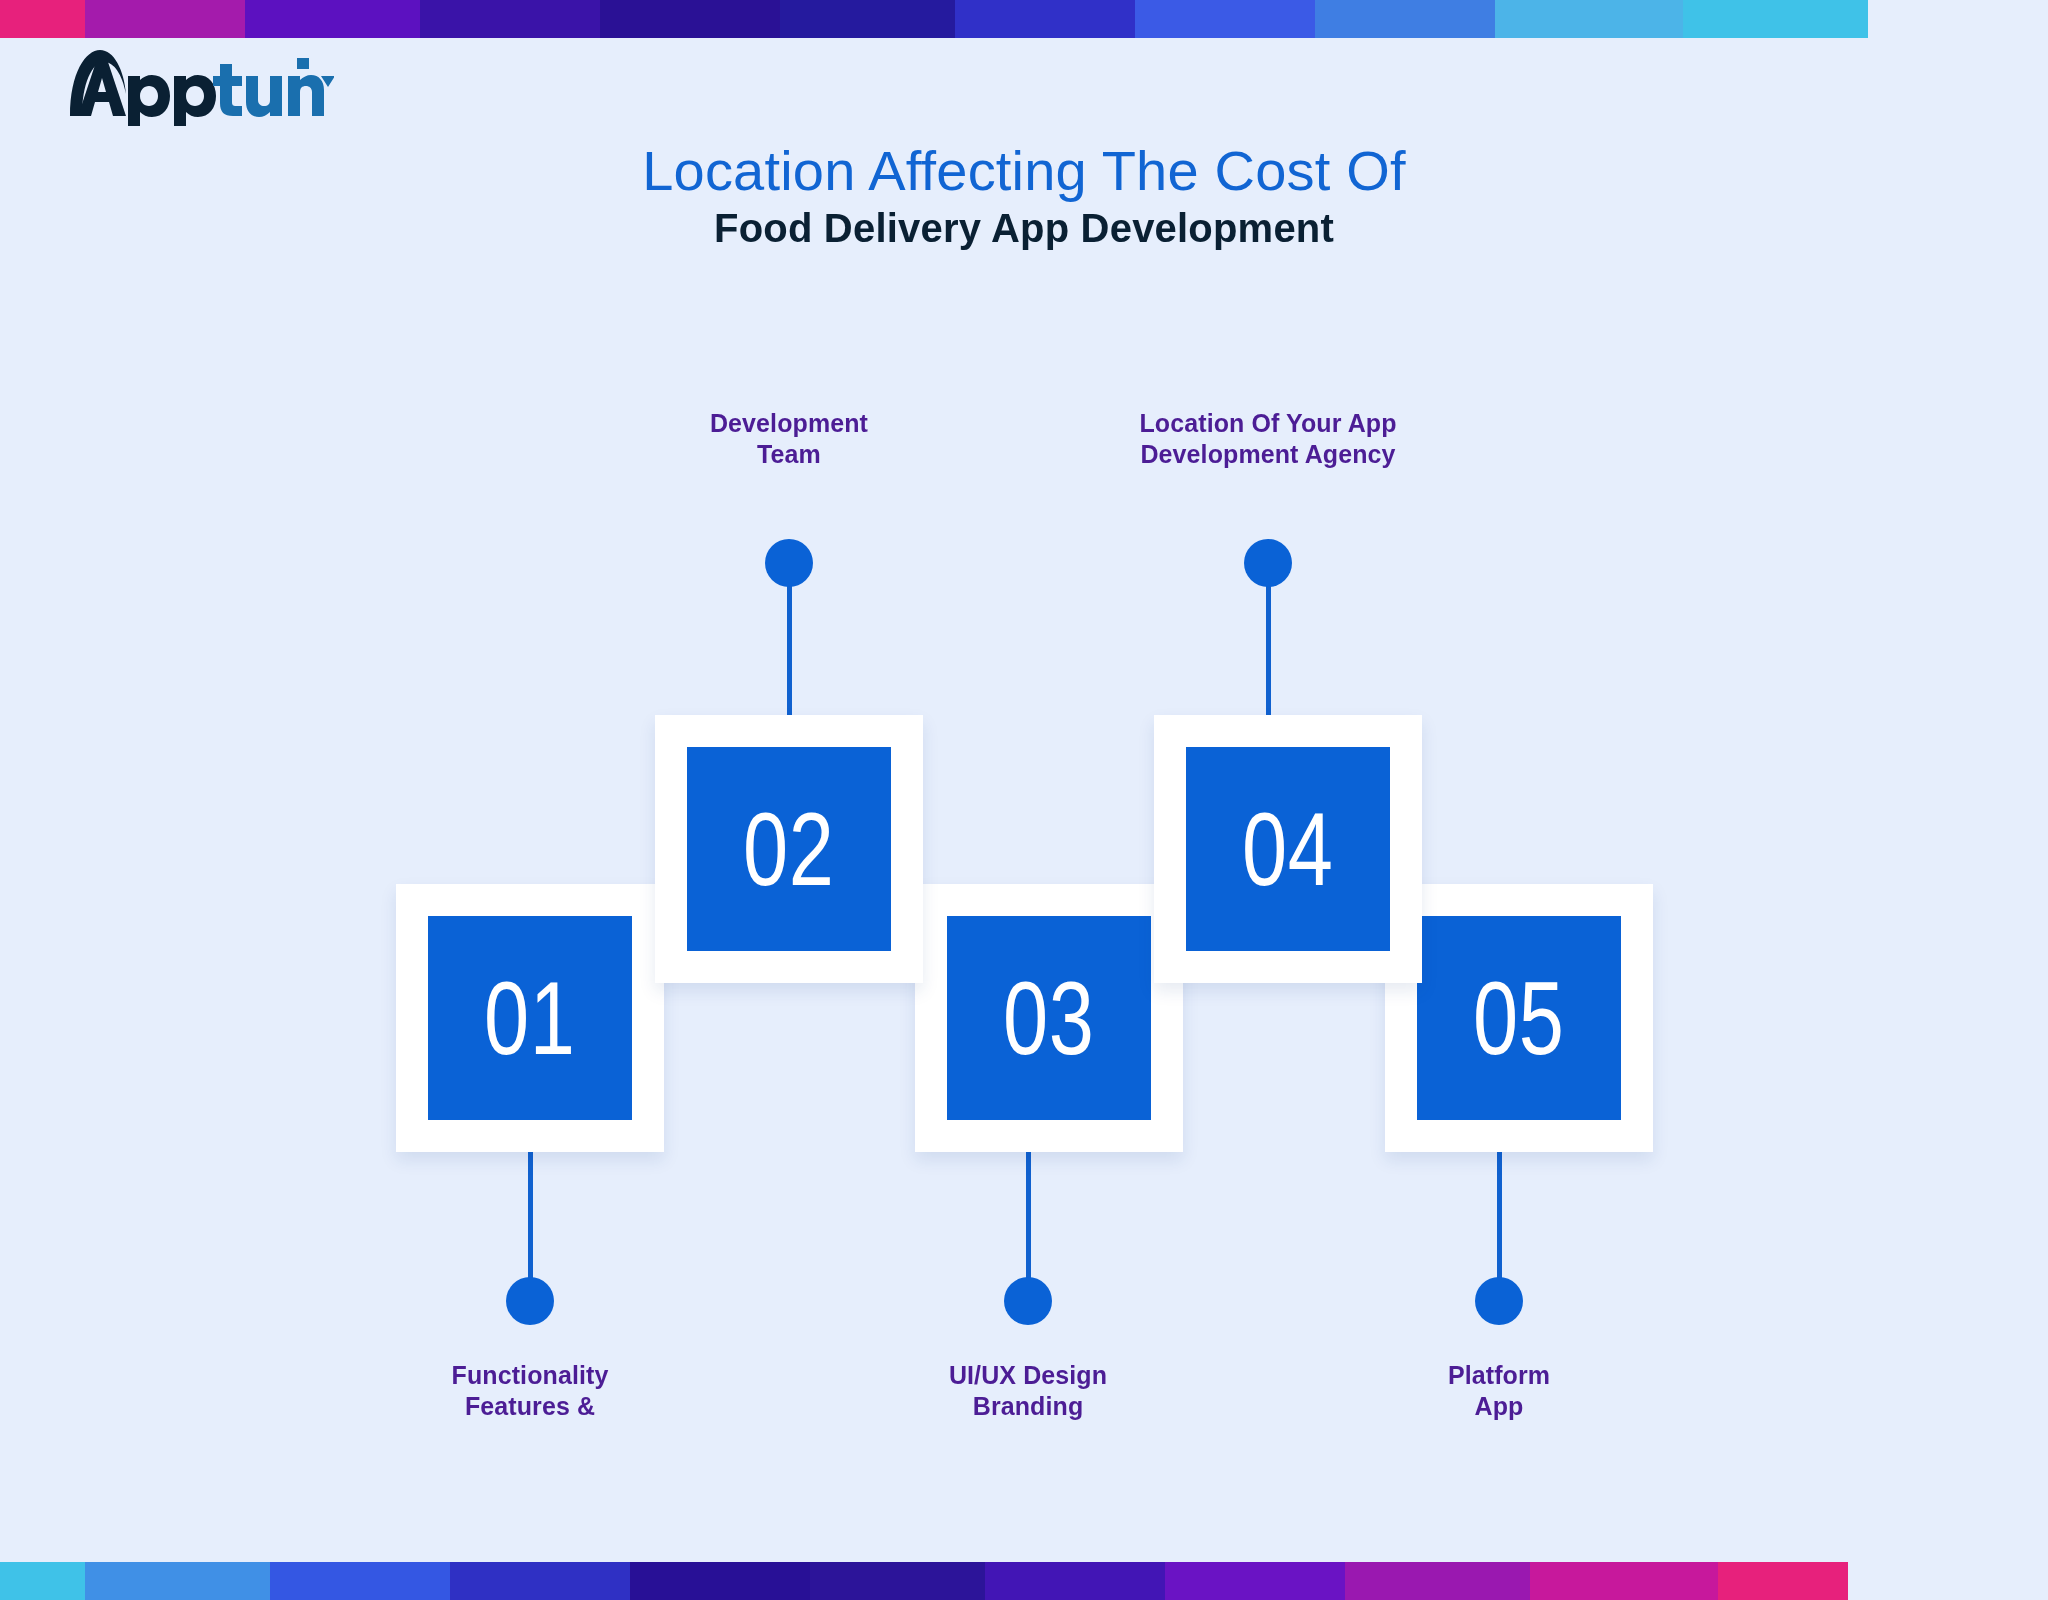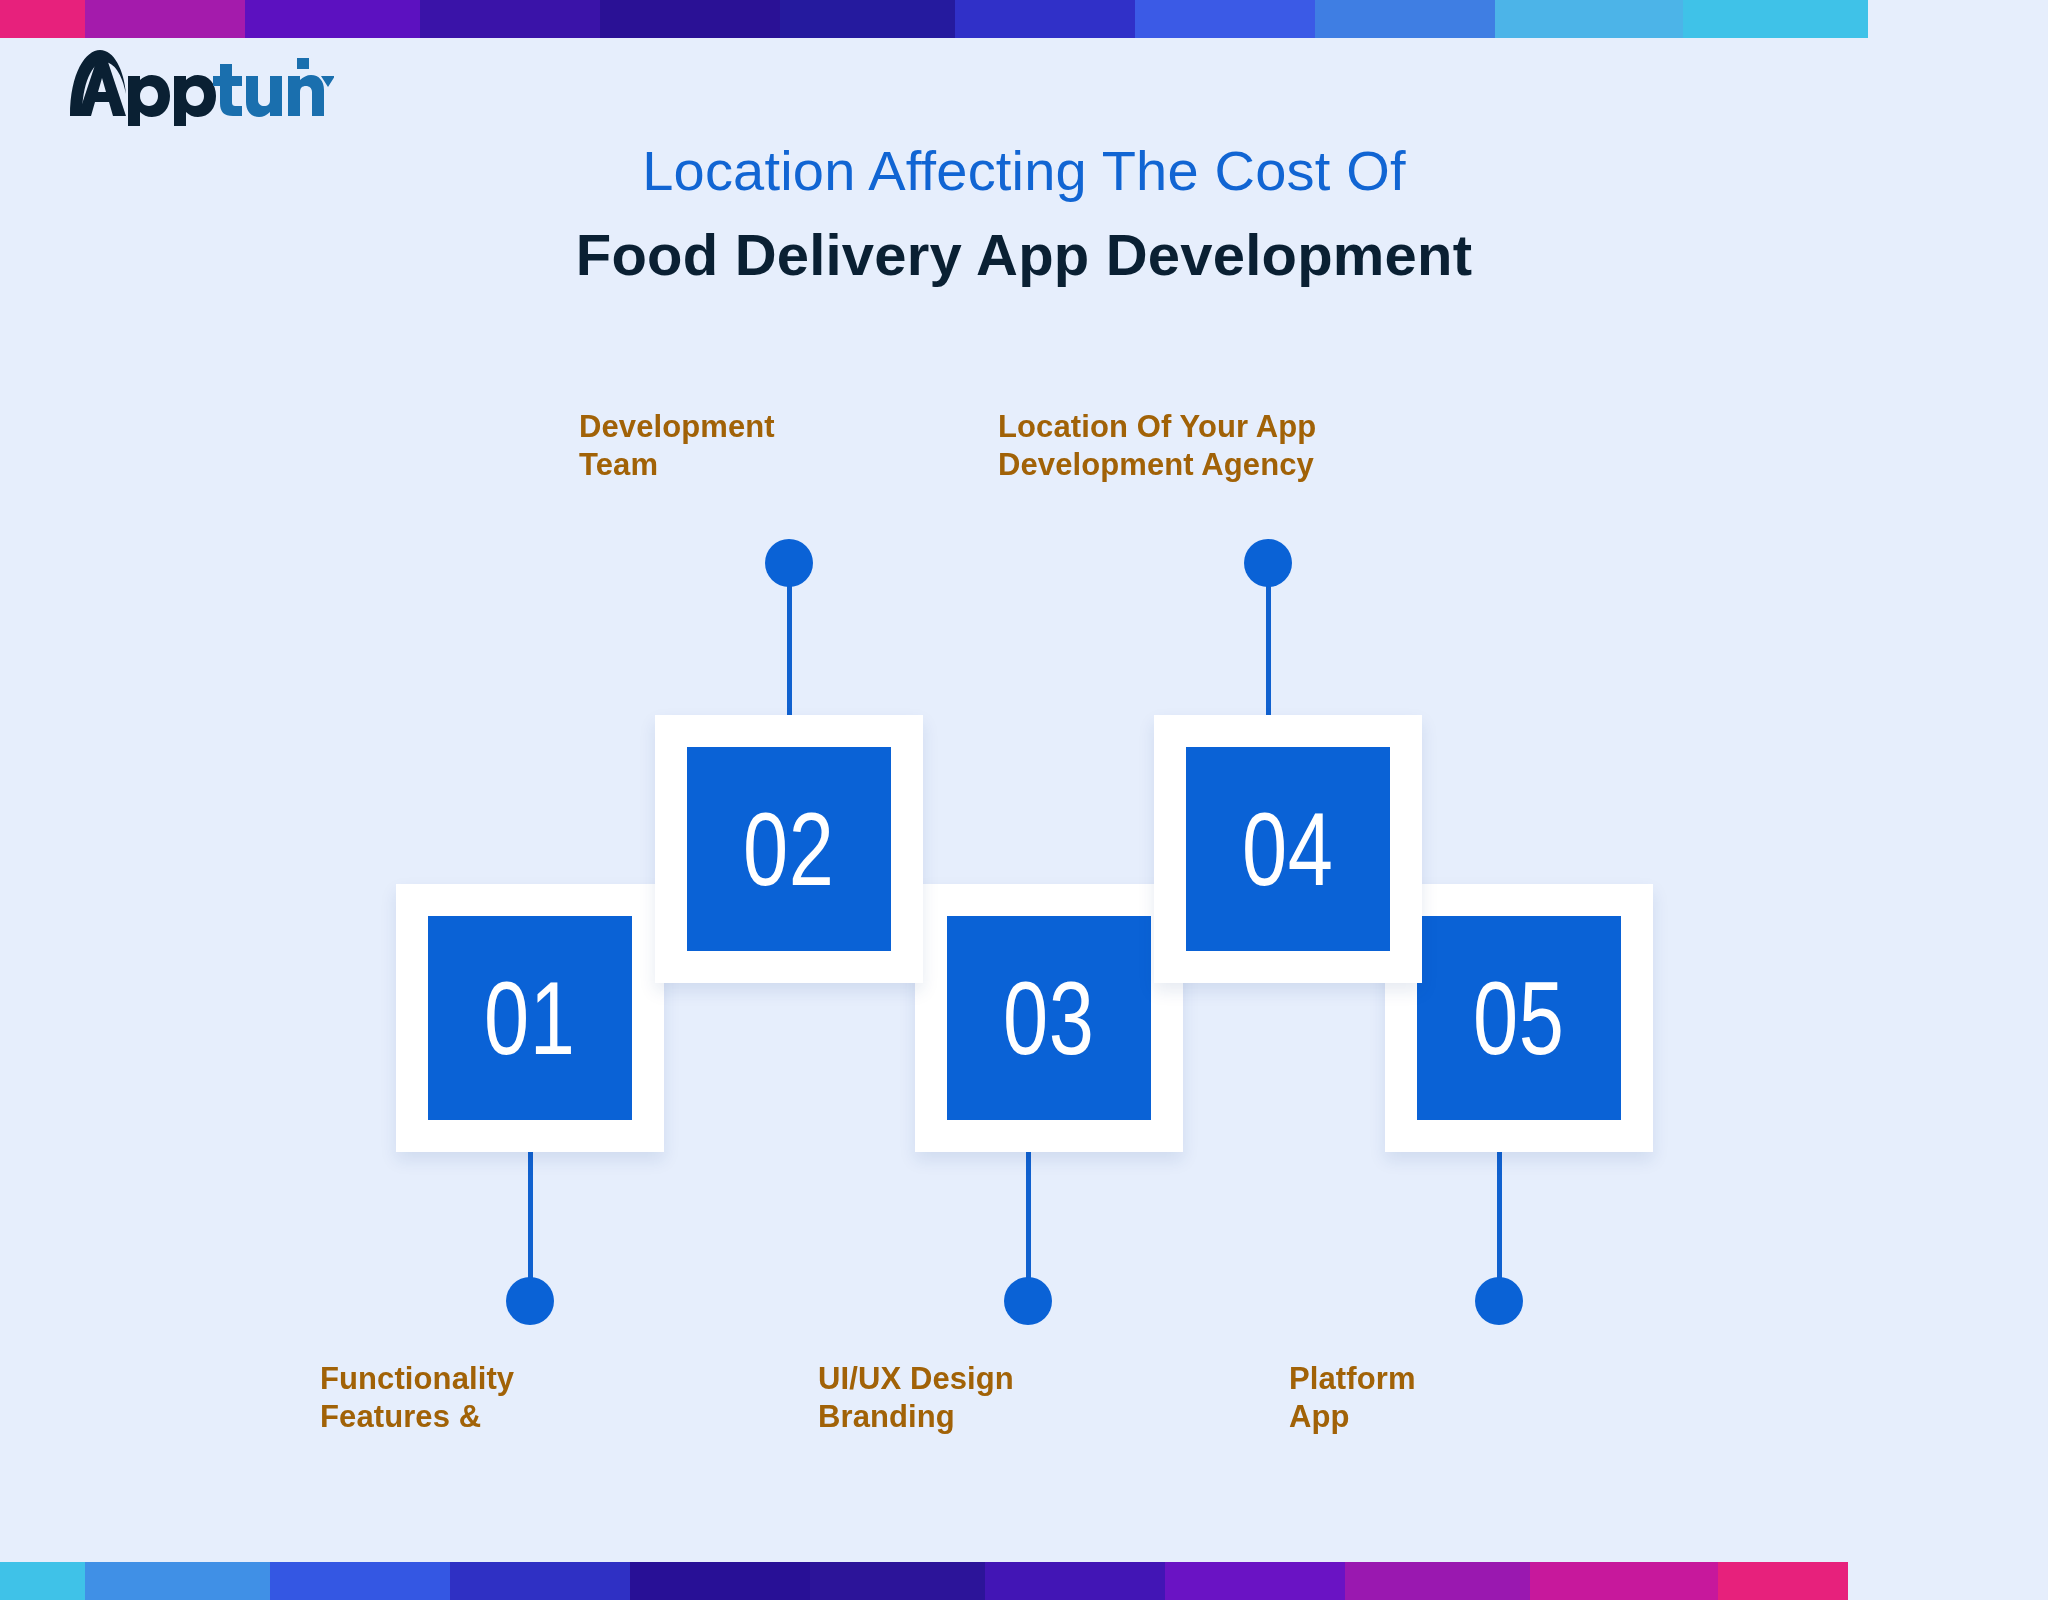--- a/index.html
+++ b/index.html
@@ -52,26 +52,26 @@
   #title-line1 {
     font-size: 56px;
     font-weight: 400;
     color: #1165d3;
     letter-spacing: .2px;
     line-height: 1.12;
     margin: 0;
     font-stretch: condensed;
   }
   #title-line2 {
-    font-size: 58px;
+    font-size: 40px;
     font-weight: 700;
     color: #0a2033;
     letter-spacing: .2px;
     line-height: 1.25;
-    margin: 16px;
+    margin: 0;
   }
 
   
   #stage {
     position: absolute;
     left: 0;
     top: 0;
     width: 2048px;
     height: 1600px;
   }
@@ -114,22 +114,23 @@
     position: absolute;
     width: 48px;
     height: 48px;
     border-radius: 50%;
     background: #0a62d6;
   }
 
   
   .caption {
     position: absolute;
-    color: #a16207;
-    font-size: 31px;
+    text-align: center;
+    color: #4c1d95;
+    font-size: 25px;
     font-weight: 700;
     line-height: 1.22;
     letter-spacing: .1px;
   }
 </style>
 </head>
 <body>
 
 <div id="canvas">
 

